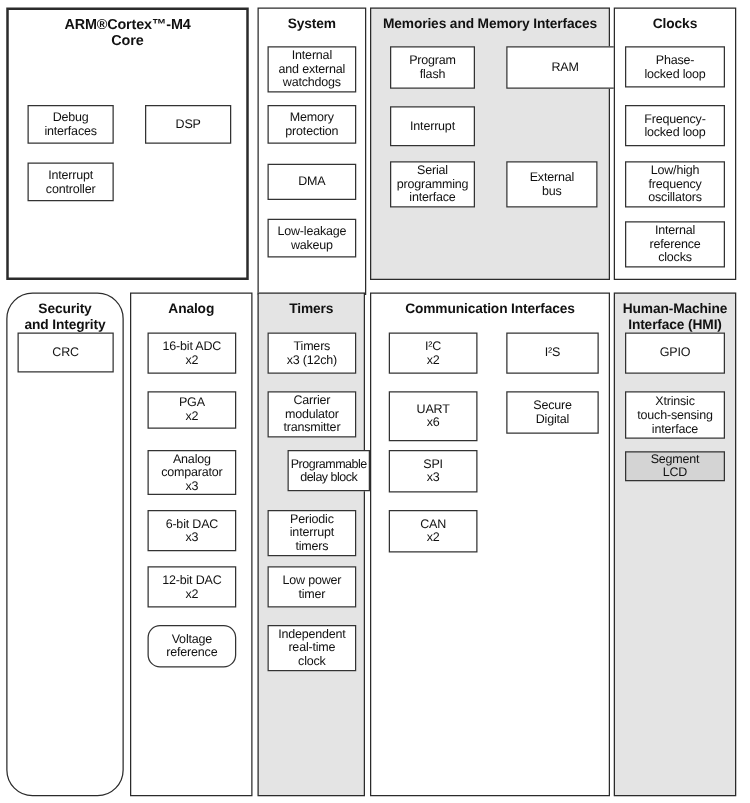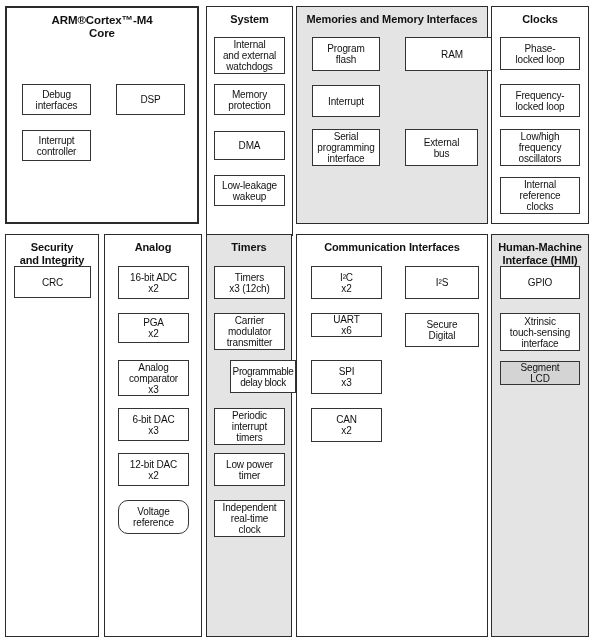--- a/index.html
+++ b/index.html
@@ -93,21 +93,21 @@
     <div class="box" style="left:8px; top:77px; width:80px; height:33px;">Frequency-
 locked loop</div>
     <div class="box" style="left:8px; top:122px; width:80px; height:37px;">Low/high
 frequency
 oscillators</div>
     <div class="box" style="left:8px; top:170px; width:80px; height:37px;">Internal
 reference
 clocks</div>
   </div>
 
-  <div class="panel" style="left:5px; top:234px; width:94px; height:403px;">
+  <div class="panel" style="left:5px; top:234px; width:94px; height:403px;border-radius:21px;">
     <div class="panel-title">Security
 and Integrity</div>
     <div class="box" style="left:8px; top:31px; width:77px; height:32px;">CRC</div>
   </div>
 
   <div class="panel" style="left:104px; top:234px; width:98px; height:403px;">
     <div class="panel-title">Analog</div>
     <div class="box" style="left:13px; top:31px; width:71px; height:33px;">16-bit ADC
 x2</div>
     <div class="box" style="left:13px; top:78px; width:71px; height:30px;">PGA
@@ -140,21 +140,21 @@
     <div class="box" style="left:7px; top:265px; width:71px; height:37px;">Independent
 real-time
 clock</div>
   </div>
 
   <div class="panel" style="left:296px; top:234px; width:192px; height:403px;">
     <div class="panel-title" style="white-space:nowrap;">Communication Interfaces</div>
     <div class="box" style="left:14px; top:31px; width:71px; height:33px;">I²C
 x2</div>
     <div class="box" style="left:108px; top:31px; width:74px; height:33px;">I²S</div>
-    <div class="box" style="left:14px; top:78px; width:71px; height:24px;">UART
+    <div class="box" style="left:14px; top:78px; width:71px; height:40px;">UART
 x6</div>
     <div class="box" style="left:108px; top:78px; width:74px; height:34px;">Secure
 Digital</div>
     <div class="box" style="left:14px; top:125px; width:71px; height:34px;">SPI
 x3</div>
     <div class="box" style="left:14px; top:173px; width:71px; height:34px;">CAN
 x2</div>
   </div>
 
   <div class="panel gray" style="left:491px; top:234px; width:98px; height:403px;">

